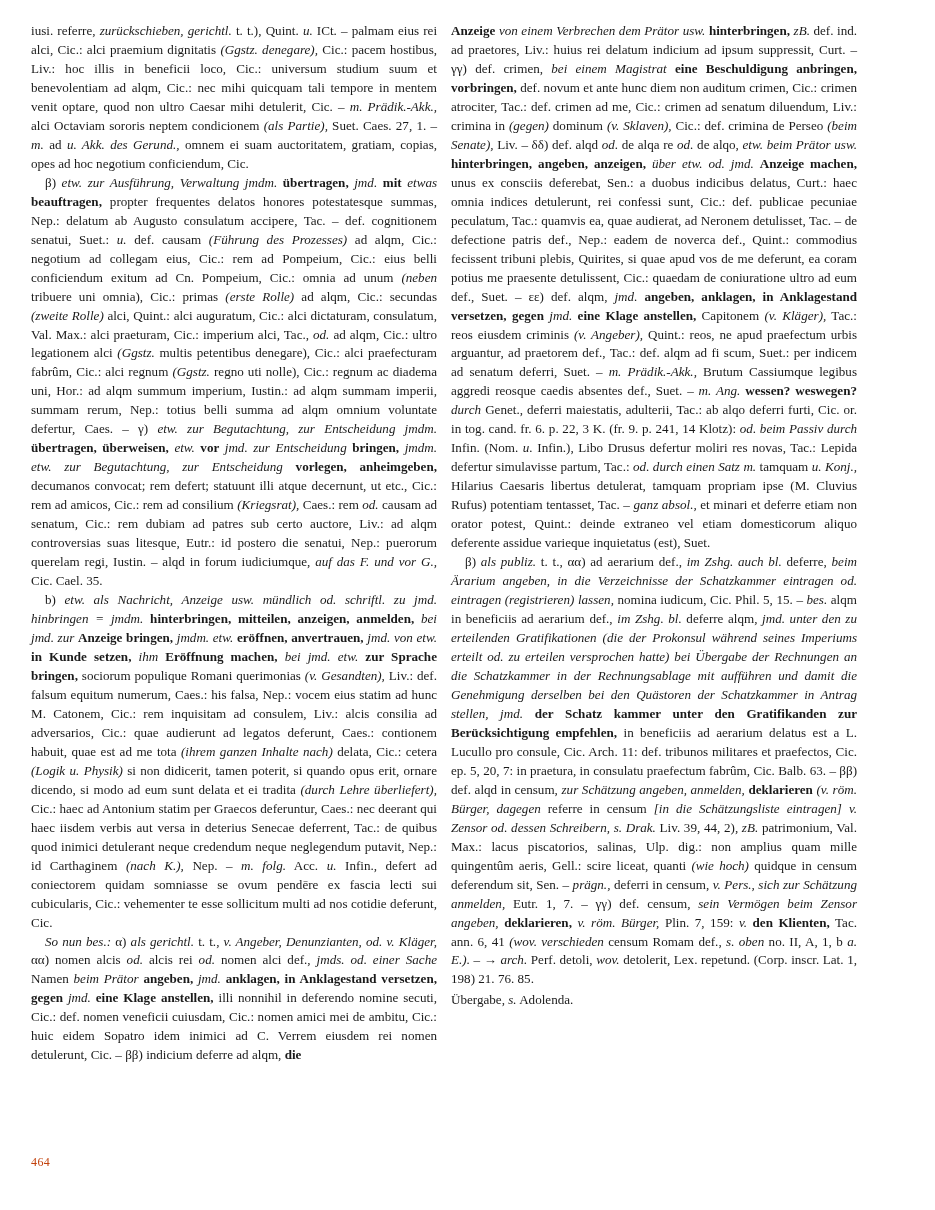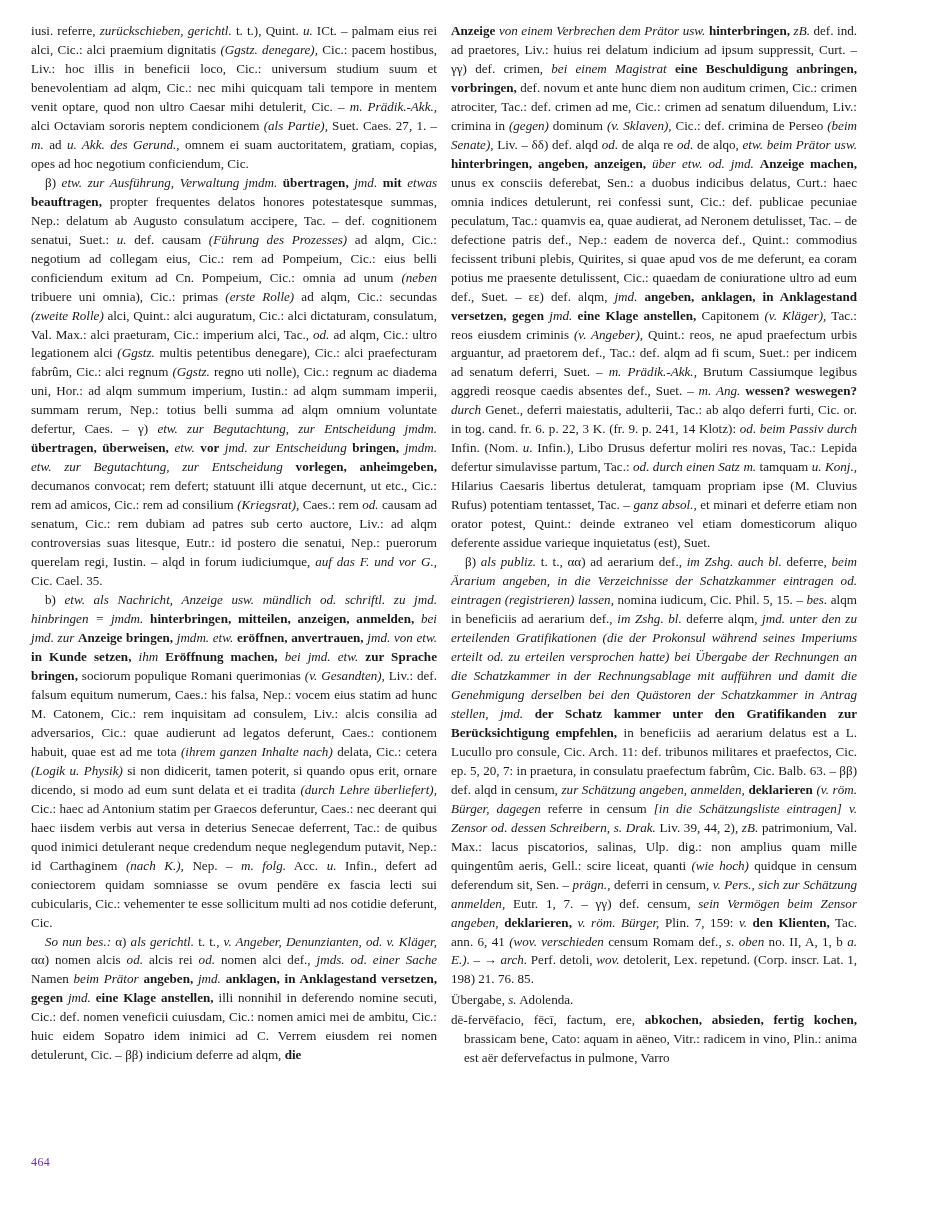--- a/index.html
+++ b/index.html
@@ -43,21 +43,21 @@
     margin-top:1.5px;
   }
   .col p.entry .hw{ margin-left:-13px; }
   i,em{font-style:italic;}
   .bi{font-weight:bold;}
   .hw{font-weight:normal;}
   .pagenum{
     position:absolute;
     left:31px;top:1155px;
     font-size:12px;
-    color:#6d28d9;
+    color:#c2410c;
     letter-spacing:0.4px;
   }
 </style>
 </head>
 <body>
 
 <div id="page">
 
   <div class="columns">
 
@@ -65,20 +65,19 @@
         <p class="cont" id="lc-b1">iusi. referre, <i>zurückschieben, gerichtl.</i> t. t.), Quint. <i>u.</i> ICt. – palmam eius rei alci, Cic.: alci praemium dignitatis <i>(Ggstz. denegare),</i> Cic.: pacem hostibus, Liv.: hoc illis in beneficii loco, Cic.: universum studium suum et benevolentiam ad alqm, Cic.: nec mihi quicquam tali tempore in mentem venit optare, quod non ultro Caesar mihi detulerit, Cic. – <i>m. Prädik.-Akk.,</i> alci Octaviam sororis neptem condicionem <i>(als Partie),</i> Suet. Caes. 27, 1. – <i>m.</i> ad <i>u. Akk. des Gerund.,</i> omnem ei suam auctoritatem, gratiam, copias, opes ad hoc negotium conficiendum, Cic.</p>
         <p class="para" id="lc-b2">β) <i>etw. zur Ausführung, Verwaltung jmdm.</i> <span class="bi">übertragen,</span> <i>jmd.</i> <span class="bi">mit</span> <i>etwas</i> <span class="bi">beauftragen,</span> propter frequentes delatos honores potestatesque summas, Nep.: delatum ab Augusto consulatum accipere, Tac. – def. cognitionem senatui, Suet.: <i>u.</i> def. causam <i>(Führung des Prozesses)</i> ad alqm, Cic.: negotium ad collegam eius, Cic.: rem ad Pompeium, Cic.: eius belli conficiendum exitum ad Cn. Pompeium, Cic.: omnia ad unum <i>(neben</i> tribuere uni omnia), Cic.: primas <i>(erste Rolle)</i> ad alqm, Cic.: secundas <i>(zweite Rolle)</i> alci, Quint.: alci auguratum, Cic.: alci dictaturam, consulatum, Val. Max.: alci praeturam, Cic.: imperium alci, Tac., <i>od.</i> ad alqm, Cic.: ultro legationem alci <i>(Ggstz.</i> multis petentibus denegare), Cic.: alci praefecturam fabrûm, Cic.: alci regnum <i>(Ggstz.</i> regno uti nolle), Cic.: regnum ac diadema uni, Hor.: ad alqm summum imperium, Iustin.: ad alqm summam imperii, summam rerum, Nep.: totius belli summa ad alqm omnium voluntate defertur, Caes. – γ) <i>etw. zur Begutachtung, zur Entscheidung jmdm.</i> <span class="bi">übertragen, überweisen,</span> <i>etw.</i> <span class="bi">vor</span> <i>jmd. zur Entscheidung</i> <span class="bi">bringen,</span> <i>jmdm. etw. zur Begutachtung, zur Entscheidung</i> <span class="bi">vorlegen, anheimgeben,</span> decumanos convocat; rem defert; statuunt illi atque decernunt, ut etc., Cic.: rem ad amicos, Cic.: rem ad consilium <i>(Kriegsrat),</i> Caes.: rem <i>od.</i> causam ad senatum, Cic.: rem dubiam ad patres sub certo auctore, Liv.: ad alqm controversias suas litesque, Eutr.: id postero die senatui, Nep.: puerorum querelam regi, Iustin. – alqd in forum iudiciumque, <i>auf das F. und vor G.,</i> Cic. Cael. 35.</p>
         <p class="para" id="lc-b3">b) <i>etw. als Nachricht, Anzeige usw. mündlich od. schriftl. zu jmd. hinbringen = jmdm.</i> <span class="bi">hinterbringen, mitteilen, anzeigen, anmelden,</span> <i>bei jmd. zur</i> <span class="bi">Anzeige bringen,</span> <i>jmdm. etw.</i> <span class="bi">eröffnen, anvertrauen,</span> <i>jmd. von etw.</i> <span class="bi">in Kunde setzen,</span> <i>ihm</i> <span class="bi">Eröffnung machen,</span> <i>bei jmd. etw.</i> <span class="bi">zur Sprache bringen,</span> sociorum populique Romani querimonias <i>(v. Gesandten),</i> Liv.: def. falsum equitum numerum, Caes.: his falsa, Nep.: vocem eius statim ad hunc M. Catonem, Cic.: rem inquisitam ad consulem, Liv.: alcis consilia ad adversarios, Cic.: quae audierunt ad legatos deferunt, Caes.: contionem habuit, quae est ad me tota <i>(ihrem ganzen Inhalte nach)</i> delata, Cic.: cetera <i>(Logik u. Physik)</i> si non didicerit, tamen poterit, si quando opus erit, ornare dicendo, si modo ad eum sunt delata et ei tradita <i>(durch Lehre überliefert),</i> Cic.: haec ad Antonium statim per Graecos deferuntur, Caes.: nec deerant qui haec iisdem verbis aut versa in deterius Senecae deferrent, Tac.: de quibus quod inimici detulerant neque credendum neque neglegendum putavit, Nep.: id Carthaginem <i>(nach K.),</i> Nep. – <i>m. folg.</i> Acc. <i>u.</i> Infin., defert ad coniectorem quidam somniasse se ovum pendēre ex fascia lecti sui cubicularis, Cic.: vehementer te esse sollicitum multi ad nos cotidie deferunt, Cic.</p>
         <p class="para" id="lc-b4"><i>So nun bes.:</i> α) <i>als gerichtl.</i> t. t., <i>v. Angeber, Denunzianten, od. v. Kläger,</i> αα) nomen alcis <i>od.</i> alcis rei <i>od.</i> nomen alci def., <i>jmds. od. einer Sache</i> <span class="hw">Namen</span> <i>beim Prätor</i> <span class="bi">angeben,</span> <i>jmd.</i> <span class="bi">anklagen, in Anklagestand versetzen, gegen</span> <i>jmd.</i> <span class="bi">eine Klage anstellen,</span> illi nonnihil in deferendo nomine secuti, Cic.: def. nomen veneficii cuiusdam, Cic.: nomen amici mei de ambitu, Cic.: huic eidem Sopatro idem inimici ad C. Verrem eiusdem rei nomen detulerunt, Cic. – ββ) indicium deferre ad alqm, <span class="bi">die</span></p>
       </div>
 
     <div class="col" id="right-col">
         <p class="cont" id="rc-b1"><span class="bi">Anzeige</span> <i>von einem Verbrechen dem Prätor usw.</i> <span class="bi">hinterbringen,</span> <i>zB.</i> def. ind. ad praetores, Liv.: huius rei delatum indicium ad ipsum suppressit, Curt. – γγ) def. crimen, <i>bei einem Magistrat</i> <span class="bi">eine Beschuldigung anbringen, vorbringen,</span> def. novum et ante hunc diem non auditum crimen, Cic.: crimen atrociter, Tac.: def. crimen ad me, Cic.: crimen ad senatum diluendum, Liv.: crimina in <i>(gegen)</i> dominum <i>(v. Sklaven),</i> Cic.: def. crimina de Perseo <i>(beim Senate),</i> Liv. – δδ) def. alqd <i>od.</i> de alqa re <i>od.</i> de alqo, <i>etw. beim Prätor usw.</i> <span class="bi">hinterbringen, angeben, anzeigen,</span> <i>über etw. od. jmd.</i> <span class="bi">Anzeige machen,</span> unus ex consciis deferebat, Sen.: a duobus indicibus delatus, Curt.: haec omnia indices detulerunt, rei confessi sunt, Cic.: def. publicae pecuniae peculatum, Tac.: quamvis ea, quae audierat, ad Neronem detulisset, Tac. – de defectione patris def., Nep.: eadem de noverca def., Quint.: commodius fecissent tribuni plebis, Quirites, si quae apud vos de me deferunt, ea coram potius me praesente detulissent, Cic.: quaedam de coniuratione ultro ad eum def., Suet. – εε) def. alqm, <i>jmd.</i> <span class="bi">angeben, anklagen, in Anklagestand versetzen, gegen</span> <i>jmd.</i> <span class="bi">eine Klage anstellen,</span> Capitonem <i>(v. Kläger),</i> Tac.: reos eiusdem criminis <i>(v. Angeber),</i> Quint.: reos, ne apud praefectum urbis arguantur, ad praetorem def., Tac.: def. alqm ad fi scum, Suet.: per indicem ad senatum deferri, Suet. – <i>m. Prädik.-Akk.,</i> Brutum Cassiumque legibus aggredi reosque caedis absentes def., Suet. – <i>m. Ang.</i> <span class="bi">wessen? weswegen?</span> <i>durch</i> Genet., deferri maiestatis, adulterii, Tac.: ab alqo deferri furti, Cic. or. in tog. cand. fr. 6. p. 22, 3 K. (fr. 9. p. 241, 14 Klotz): <i>od. beim Passiv durch</i> Infin. (Nom. <i>u.</i> Infin.), Libo Drusus defertur moliri res novas, Tac.: Lepida defertur simulavisse partum, Tac.: <i>od. durch einen Satz m.</i> tamquam <i>u. Konj.,</i> Hilarius Caesaris libertus detulerat, tamquam propriam ipse (M. Cluvius Rufus) potentiam tentasset, Tac. – <i>ganz absol.,</i> et minari et deferre etiam non orator potest, Quint.: deinde extraneo vel etiam domesticorum aliquo deferente assidue varieque inquietatus (est), Suet.</p>
         <p class="para" id="rc-b2">β) <i>als publiz.</i> t. t., αα) ad aerarium def., <i>im Zshg. auch bl.</i> deferre, <i>beim Ärarium angeben, in die Verzeichnisse der Schatzkammer eintragen od. eintragen (registrieren) lassen,</i> nomina iudicum, Cic. Phil. 5, 15. – <i>bes.</i> alqm in beneficiis ad aerarium def., <i>im Zshg. bl.</i> deferre alqm, <i>jmd. unter den zu erteilenden Gratifikationen (die der Prokonsul während seines Imperiums erteilt od. zu erteilen versprochen hatte) bei Übergabe der Rechnungen an die Schatzkammer in der Rechnungsablage mit aufführen und damit die Genehmigung derselben bei den Quästoren der Schatzkammer in Antrag stellen, jmd.</i> <span class="bi">der Schatz kammer unter den Gratifikanden zur Berücksichtigung empfehlen,</span> in beneficiis ad aerarium delatus est a L. Lucullo pro consule, Cic. Arch. 11: def. tribunos militares et praefectos, Cic. ep. 5, 20, 7: in praetura, in consulatu praefectum fabrûm, Cic. Balb. 63. – ββ) def. alqd in censum, <i>zur Schätzung angeben, anmelden,</i> <span class="bi">deklarieren</span> <i>(v. röm. Bürger, dagegen</i> referre in censum <i>[in die Schätzungsliste eintragen] v. Zensor od. dessen Schreibern, s. Drak.</i> Liv. 39, 44, 2), <i>zB.</i> patrimonium, Val. Max.: lacus piscatorios, salinas, Ulp. dig.: non amplius quam mille quingentûm aeris, Gell.: scire liceat, quanti <i>(wie hoch)</i> quidque in censum deferendum sit, Sen. – <i>prägn.,</i> deferri in censum, <i>v. Pers., sich zur Schätzung anmelden,</i> Eutr. 1, 7. – γγ) def. censum, <i>sein Vermögen beim Zensor angeben,</i> <span class="bi">deklarieren,</span> <i>v. röm. Bürger,</i> Plin. 7, 159: <i>v.</i> <span class="bi">den Klienten,</span> Tac. ann. 6, 41 <i>(wov. verschieden</i> censum Romam def., <i>s. oben</i> no. II, A, 1, b <i>a. E.).</i> – → <i>arch.</i> Perf. detoli, <i>wov.</i> detolerit, Lex. repetund. (Corp. inscr. Lat. 1, 198) 21. 76. 85.</p>
         <p class="entry" id="rc-b3"><span class="hw">Übergabe</span>, <i>s.</i> Adolenda.</p>
-        <p class="entry" id="rc-b4"><span class="hw">dē-fervēfacio</span>, fēcī, factum, ere, <span class="bi">abkochen, absieden, fertig kochen,</span> brassicam bene, Cato: aquam in aëneo, Vitr.: radicem in vino, Plin.: anima est aër defervefactus in pulmone, Varro</p>
       </div>
 
   </div>
 
   <div class="pagenum">464</div>
 
 </div>
 
 </body></html>

